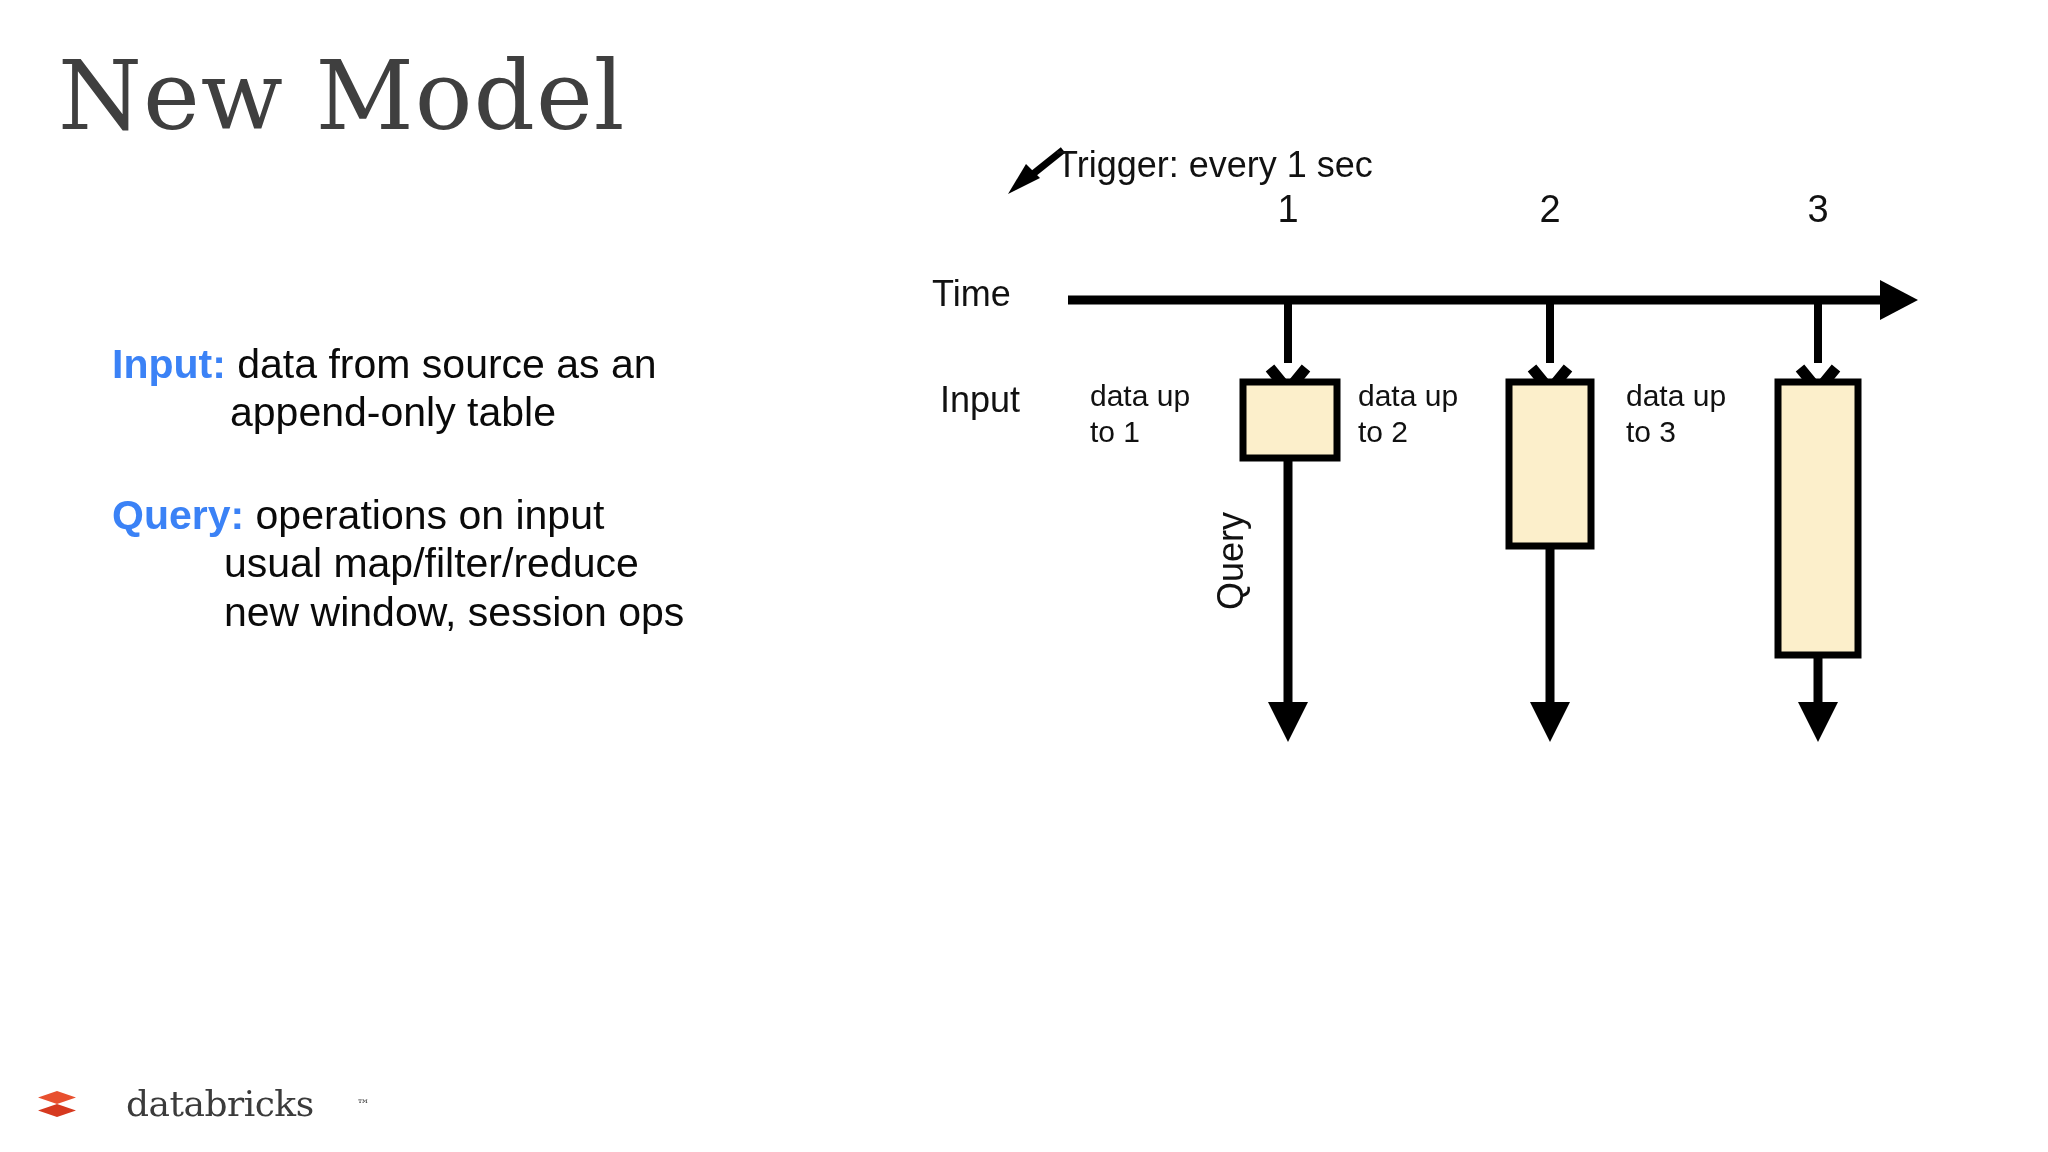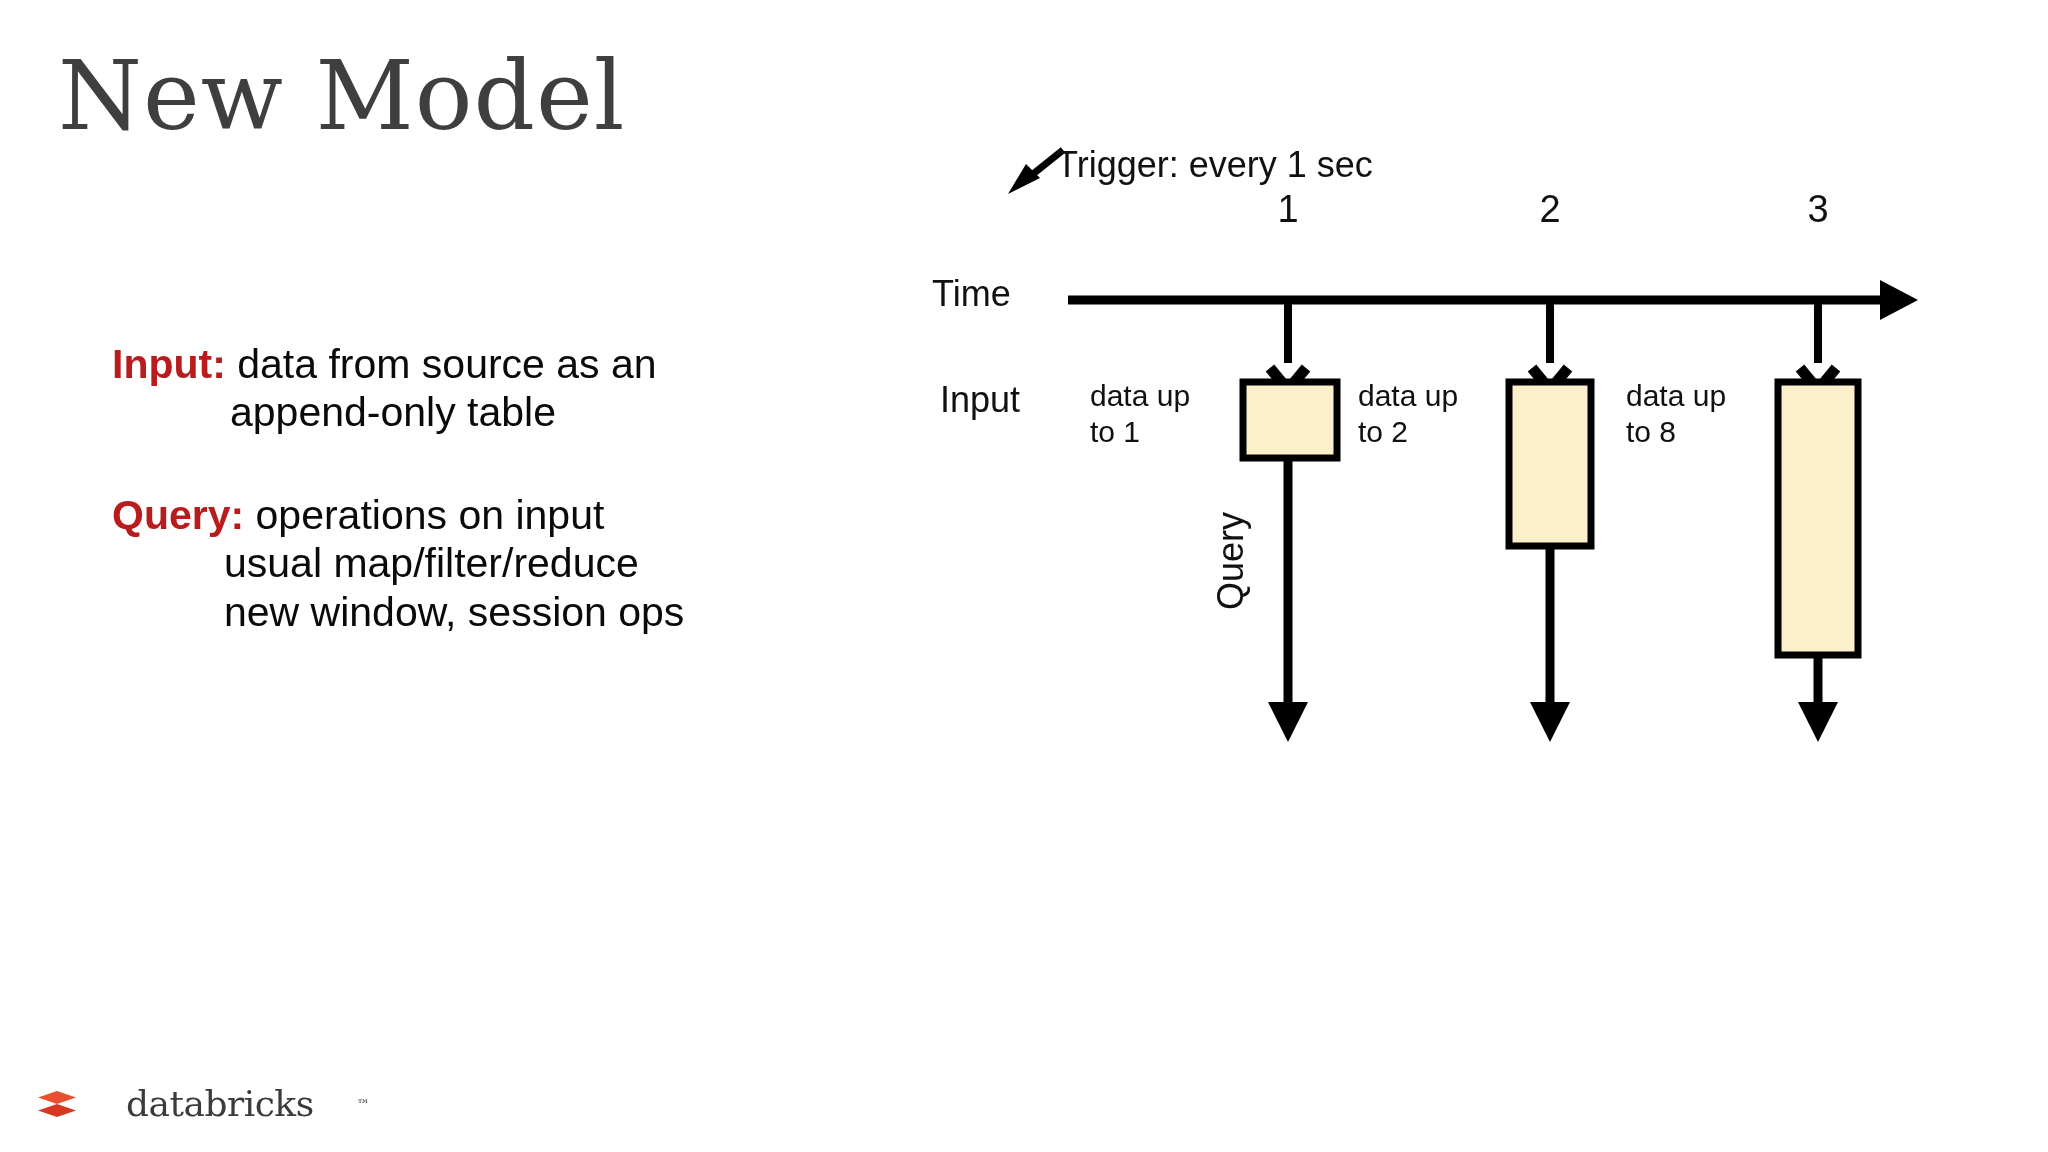--- a/index.html
+++ b/index.html
@@ -51,21 +51,21 @@
   .bullet-line {
     font-size: 41px;
     font-weight: 300;
     color: #0a0a0a;
     line-height: 1.18;
     white-space: nowrap;
     font-stretch: condensed;
   }
   .bullet-line .lead {
     font-weight: 700;
-    color: #b91c1c;
+    color: #3b82f6;
   }
   .bullet-line.indent {
     padding-left: 118px;
   }
   .bullet-line.indent-2 {
     padding-left: 128px;
   }
   .bullet-line.indent-3 {
     padding-left: 112px;
   }
@@ -234,21 +234,21 @@
     <div class="diag-label small" style="left:210px; top:268px; width:140px;">
       <div>data up</div>
       <div>to 1</div>
     </div>
     <div class="diag-label small" style="left:478px; top:268px; width:140px;">
       <div>data up</div>
       <div>to 2</div>
     </div>
     <div class="diag-label small" style="left:746px; top:268px; width:140px;">
       <div>data up</div>
-      <div>to 8</div>
+      <div>to 3</div>
     </div>
 
     <div id="query-label" style="left:330px; top:500px;">Query</div>
 
   </div>
 
   <div id="logo">
     <svg id="logo-mark" viewBox="0 0 42 38">
       <polygon points="21,19 40,25.5 21,32 2,25.5" fill="#D6391F"></polygon>
       <polygon points="21,6 40,12.5 21,19 2,12.5" fill="#E8502F"></polygon>

